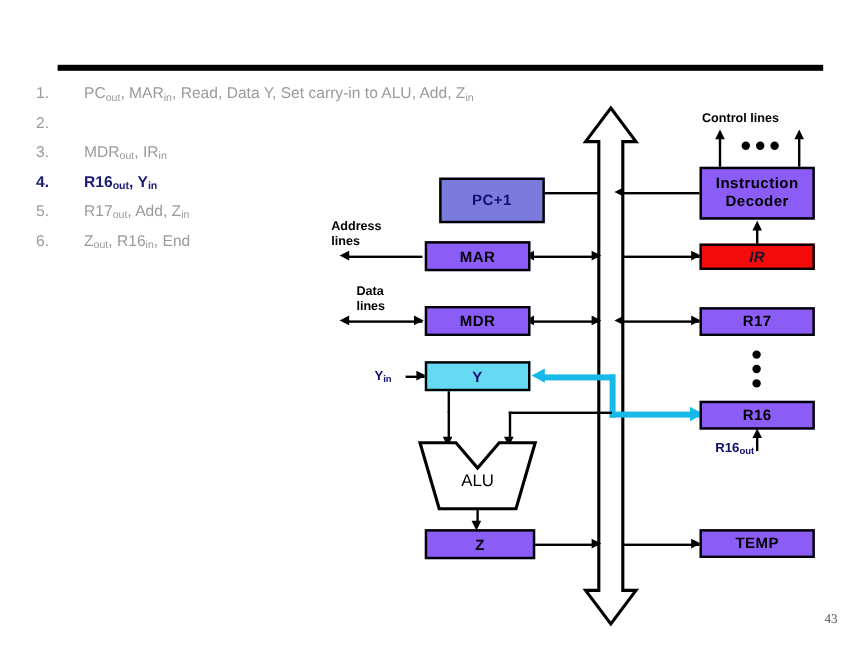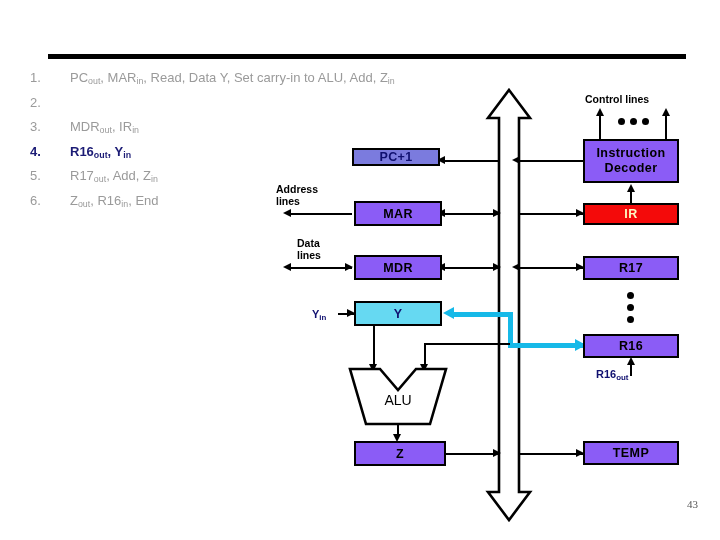--- a/index.html
+++ b/index.html
@@ -52,21 +52,21 @@
     border:2.6px solid #000;
     background:#8b5cf6;
     color:#000;
     font-size:12.5px;
     font-weight:bold;
     display:flex;align-items:center;justify-content:center;
     letter-spacing:0.4px;
   }
   .box.purple{background:#7B7BDE;color:#101070;}
   .box.cyan{background:#66D9F2;color:#101070;}
-  .box.red{background:#F40A0A;color:#fef9c3;}
+  .box.red{background:#F40A0A;color:#0f172a;font-style:italic;}
   .box.decoder{font-size:12.5px;line-height:15px;flex-direction:column;}
 
   
   .lbl{
     position:absolute;
     font-size:10.5px;
     font-weight:bold;
     color:#000;
     line-height:12px;
     text-align:left;
@@ -86,21 +86,21 @@
   .ar.l{border-top:4.6px solid transparent;border-bottom:4.6px solid transparent;border-right:8px solid #000;}
   .ar.u{border-left:4.6px solid transparent;border-right:4.6px solid transparent;border-bottom:8px solid #000;}
   .ar.d{border-left:4.6px solid transparent;border-right:4.6px solid transparent;border-top:8px solid #000;}
   .ar.cl{border-top:6.5px solid transparent;border-bottom:6.5px solid transparent;border-right:11px solid #16B9E8;}
   .ar.cr{border-top:6.5px solid transparent;border-bottom:6.5px solid transparent;border-left:11px solid #16B9E8;}
 
   .dot{position:absolute;width:7px;height:7px;border-radius:50%;background:#000;}
 
   
   .pageno{
-    position:absolute;right:22px;bottom:30px;
+    position:absolute;right:22px;bottom:18px;
     font-size:11px;color:#555;font-family:"Liberation Serif", serif;margin-top:32px;
   }
   svg{position:absolute;left:0;top:0;overflow:visible;}
 </style>
 </head>
 <body>
 
 <div id="stage">
 
   <div class="title-rule"></div>
@@ -184,21 +184,21 @@
   <div class="h" style="left:290px;top:267px;width:62px;"></div>
   <div class="ar l" style="left:283px;top:263px;"></div>
   <div class="ar r" style="left:345px;top:263px;"></div>
 
   <div class="lbl navy" style="left:312px;top:308px;">
     <span>Y</span><sub>in</sub>
   </div>
   <div class="h" style="left:338px;top:313px;width:16px;"></div>
   <div class="ar r" style="left:347px;top:309px;"></div>
 
-  <div class="box purple" style="left:352px;top:148px;width:88px;height:18px;">
+  <div class="box purple" style="left:366px;top:148px;width:88px;height:38px;">
     <span>PC+1</span>
   </div>
 
   <div class="box" style="left:354px;top:201px;width:88px;height:25px;">
     <span>MAR</span>
   </div>
 
   <div class="box" style="left:354px;top:255px;width:88px;height:25px;">
     <span>MDR</span>
   </div>

